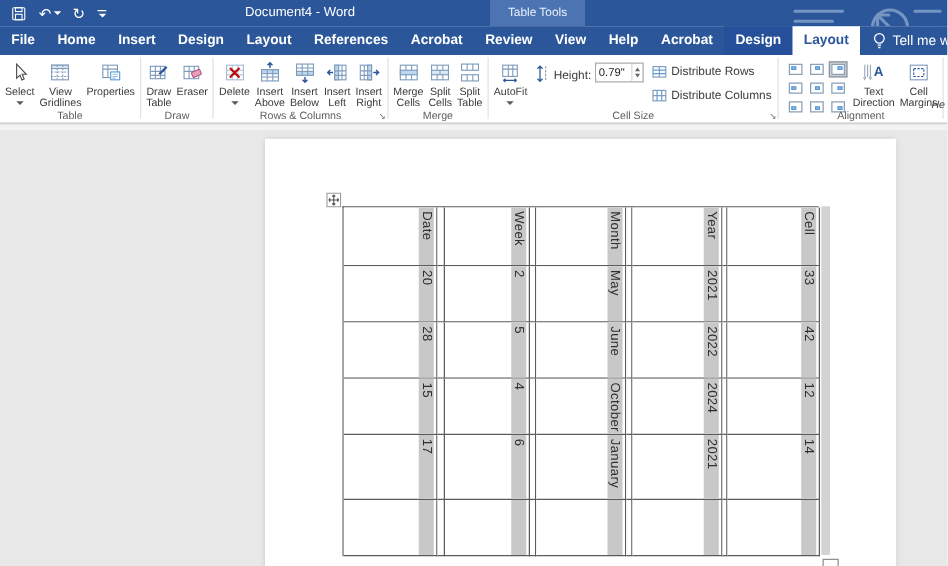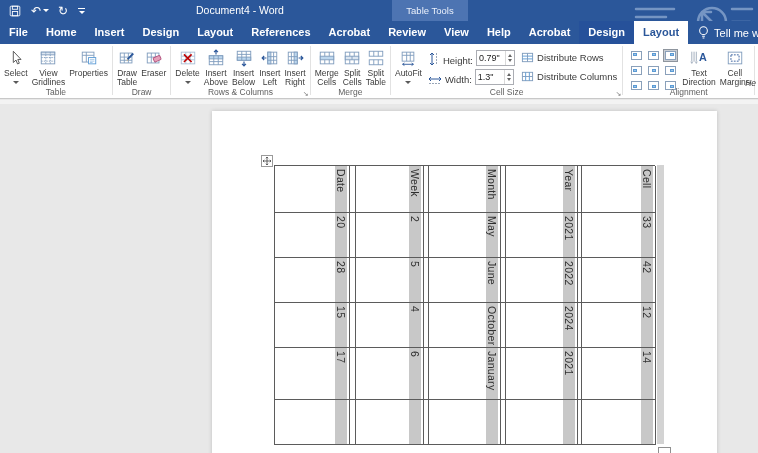--- a/index.html
+++ b/index.html
@@ -316,34 +316,20 @@
           </svg>
         <span>Height:</span>
         <span class="spinbox">
           <input readonly="" value="0.79&quot;" style="">
           <span class="spinners">
               <span class="tri-up"></span>
               <span class="tri-dn"></span>
             </span>
         </span>
       </div>
-      <div class="spinrow">
-        <svg width="14" height="12" viewBox="0 0 14 12">
-            <path d="M1 6h12M3 4 1 6l2 2M11 4l2 2-2 2" stroke="#2b579a" fill="none"></path>
-            <path d="M1 10.5h12" stroke="#9aa7b8" stroke-dasharray="2 1"></path>
-          </svg>
-        <span>Width:</span>
-        <span class="spinbox">
-          <input readonly="" value="1.3&quot;" style="">
-          <span class="spinners">
-              <span class="tri-up"></span>
-              <span class="tri-dn"></span>
-            </span>
-        </span>
-      </div>
     </div>
     <div class="csz-col">
       <div class="sbtn">
         <svg width="13" height="13" viewBox="0 0 14 14">
             <rect x="1.5" y="2.5" width="11" height="9" fill="#fff" stroke="#7f9cbd"></rect>
             <path d="M1.5 5.5h11M1.5 8.5h11" stroke="#5b9bd5"></path>
             <path d="M7 2.5v9" stroke="#7f9cbd"></path>
           </svg>
         <span>Distribute Rows</span>
       </div>

